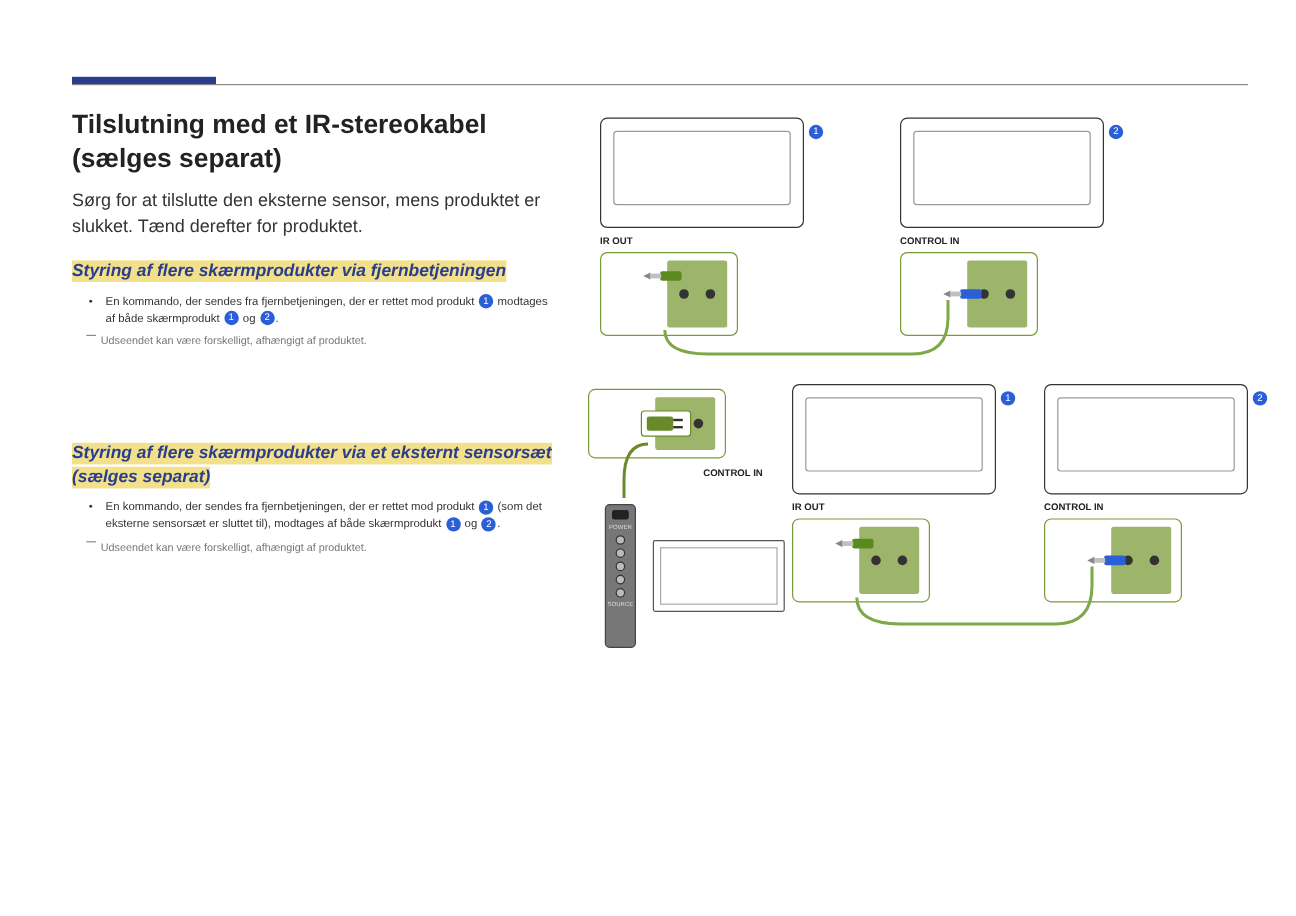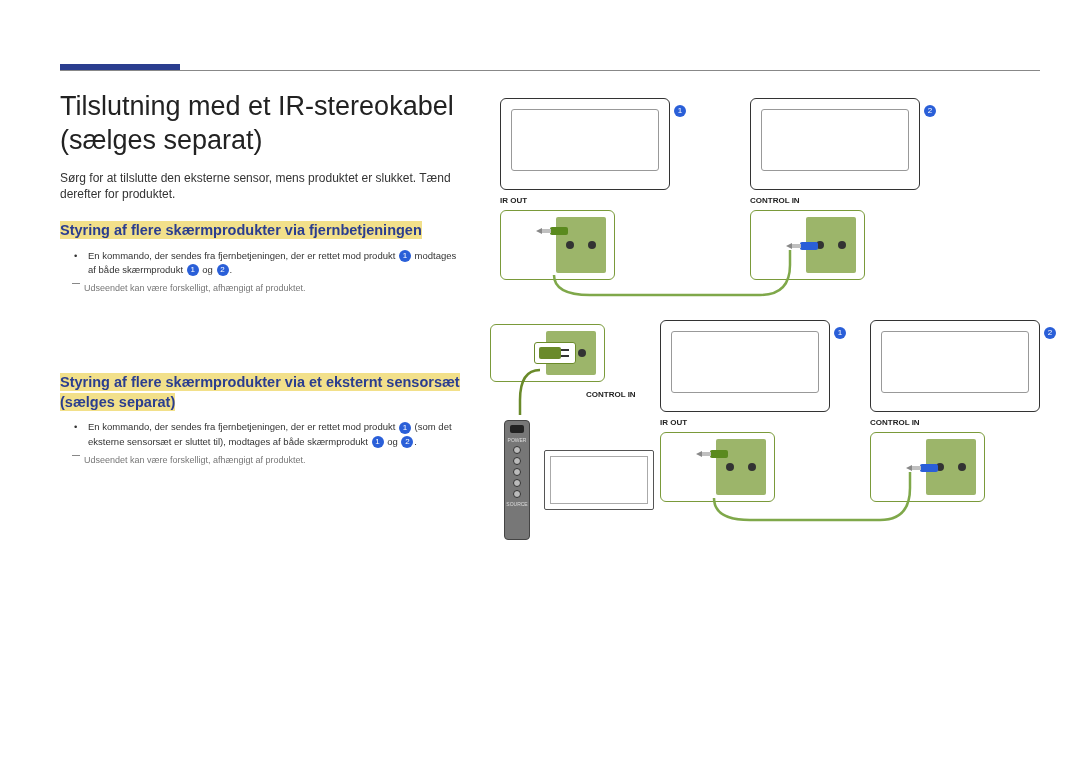--- a/index.html
+++ b/index.html
@@ -33,41 +33,41 @@
     margin-top: 40px;
   }
   .left-col {
     width: 400px;
     flex-shrink: 0;
   }
   .right-col {
     flex: 1;
   }
   h1 {
-    font-size: 27px;
-    font-weight: 400;
+    font-size: 22px;
+    font-weight: 700;
     color: #222;
     line-height: 1.25;
     margin-bottom: 12px;
   }
   .intro {
-    font-size: 12px;
+    font-size: 15px;
     color: #333;
     line-height: 1.4;
     margin-bottom: 18px;
   }
   .subhead {
     font-size: 14.5px;
     font-weight: 600;
     color: #2a3d8f;
     line-height: 1.35;
     margin-bottom: 10px;
     display: inline;
   }
-  .hilite { background: #f2e08a; padding: 1px 0; }
+  .hilite { background: #f2e08a; padding: 1px 0; font-style: italic; }
   ul.bullets {
     list-style: none;
     margin: 6px 0 4px 18px;
   }
   ul.bullets li {
     font-size: 9.5px;
     color: #333;
     line-height: 1.5;
     margin-bottom: 6px;
     position: relative;

